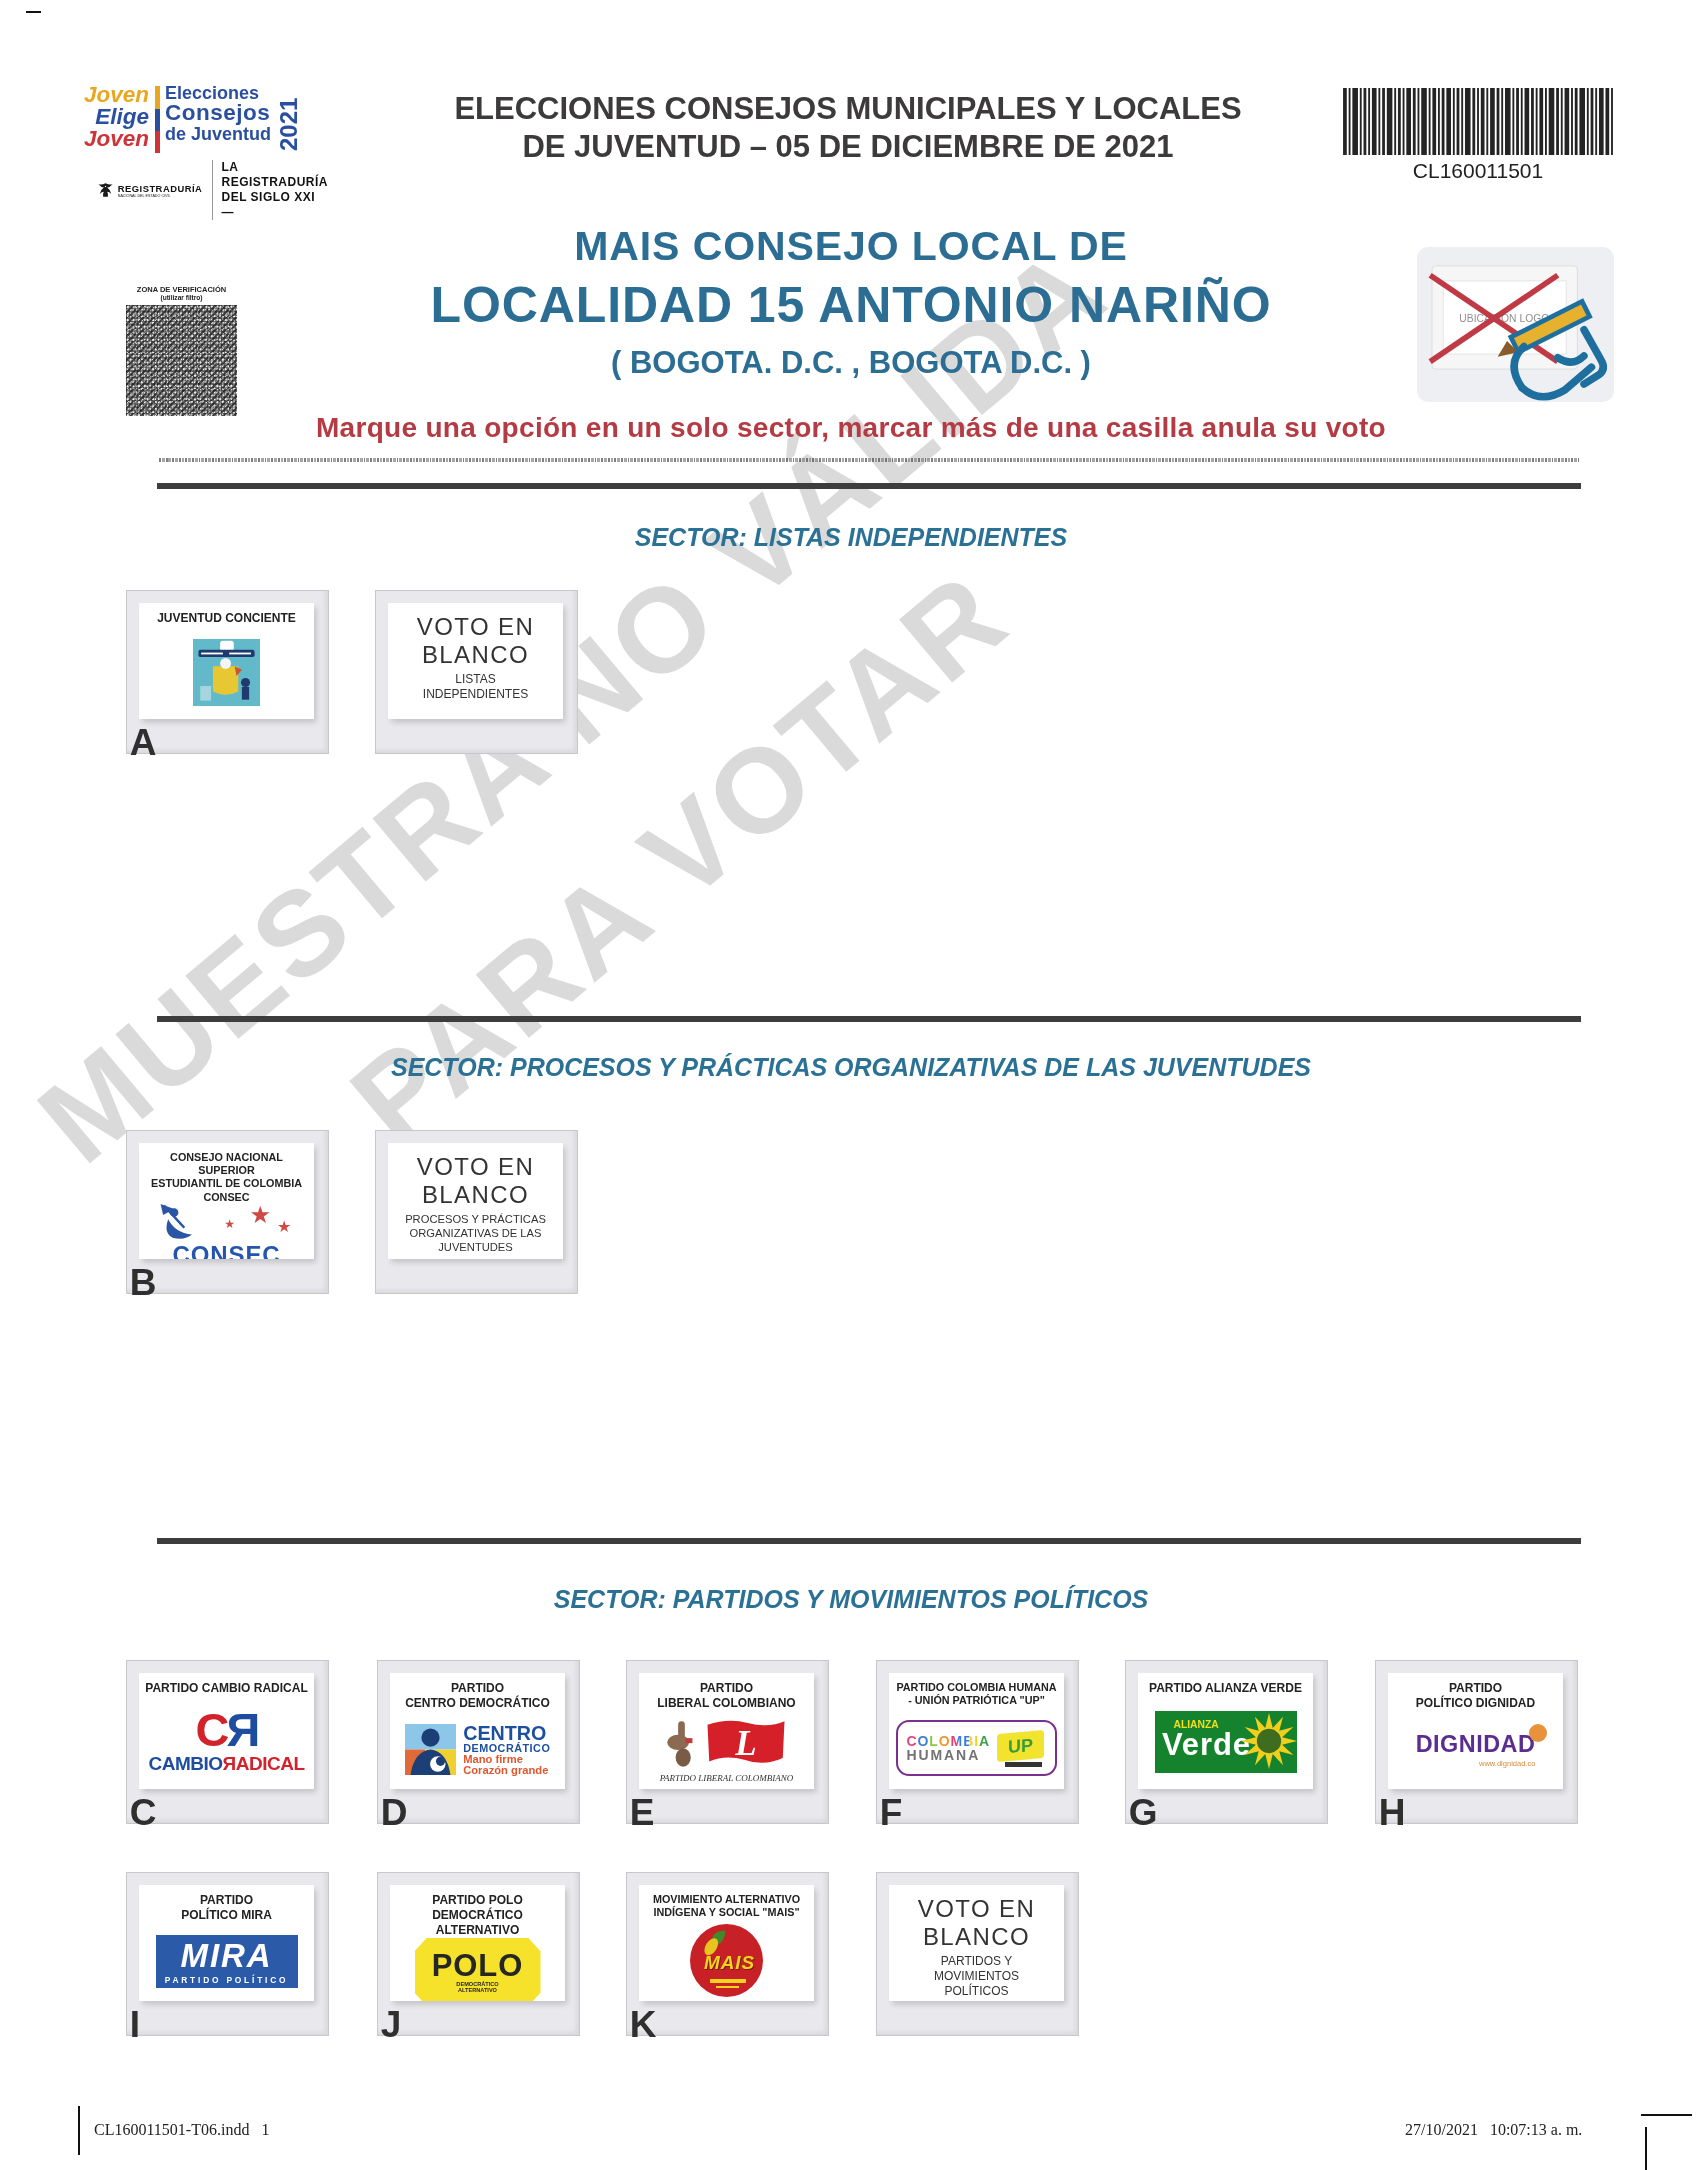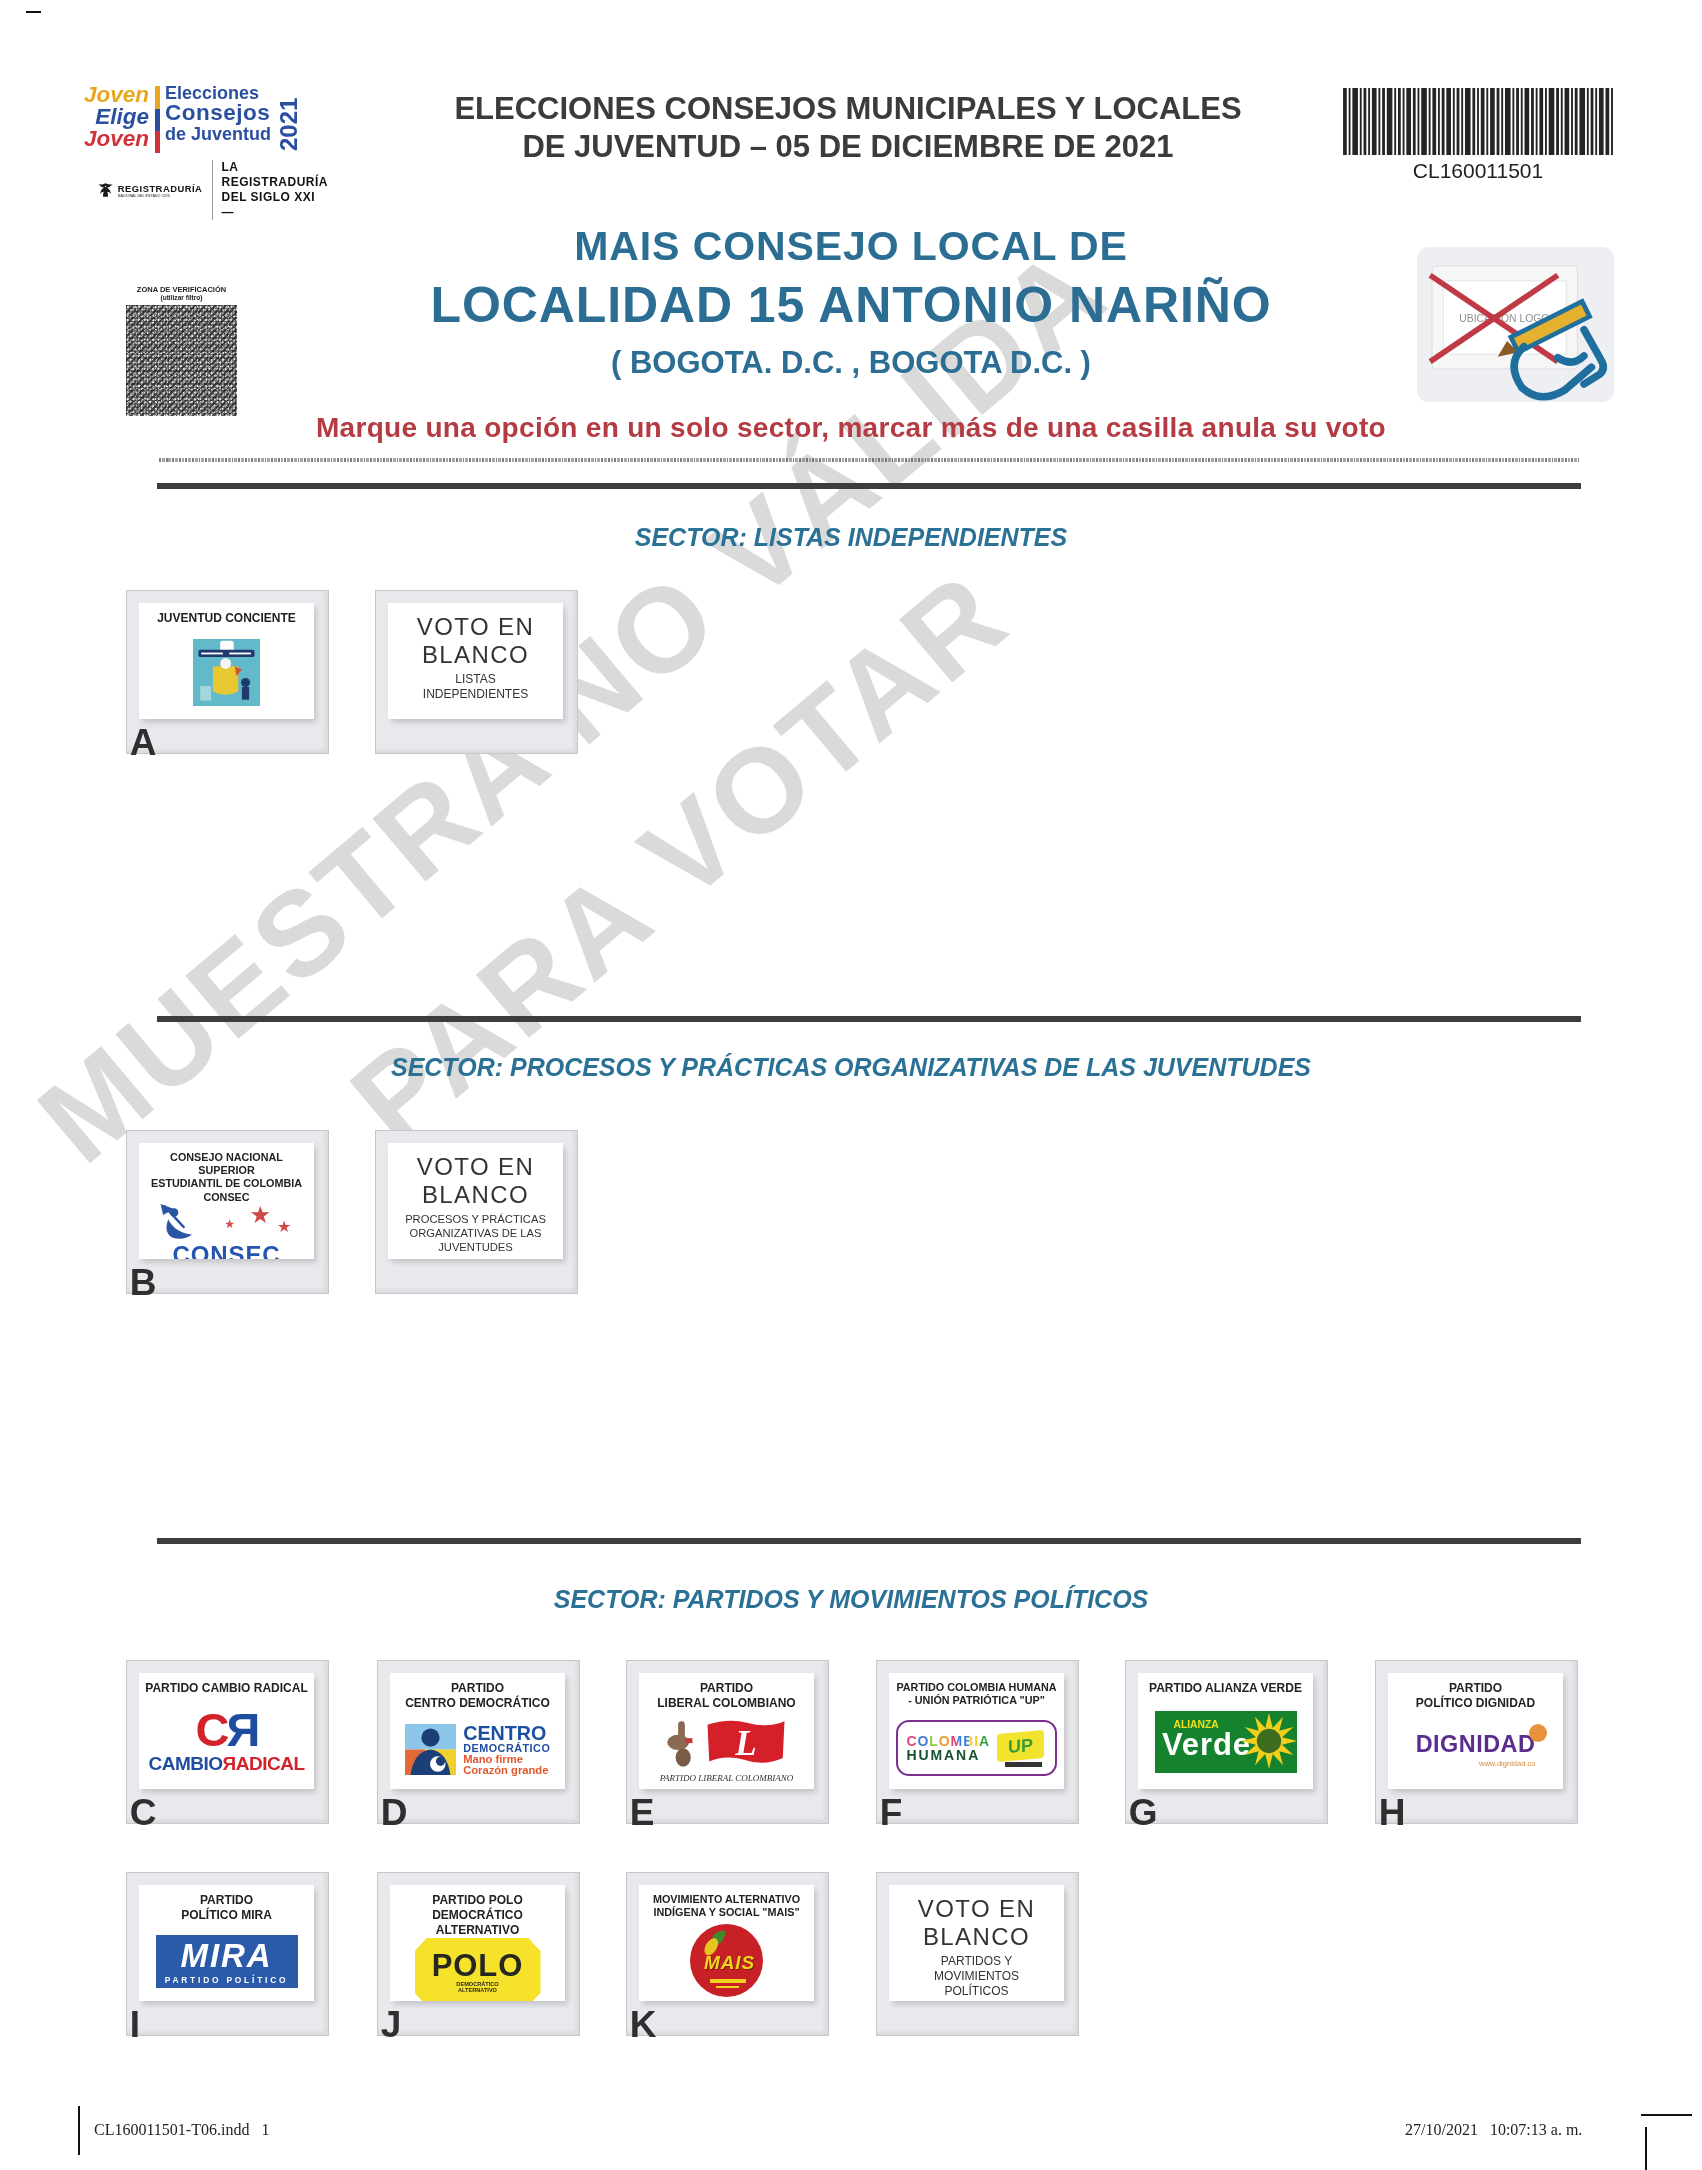--- a/index.html
+++ b/index.html
@@ -111,21 +111,21 @@
   .lib-cap { font-size:9px; font-style:italic; color:#333; margin-top:0.9px;
              font-family:"Liberation Serif", serif; }
 
   .chup { border:2.8px solid #7b2f8e; border-radius:13px; padding:7.5px 8.4px;
           display:flex; gap:7.5px; align-items:center; }
   .ch-left { text-align:left; line-height:1.05; }
   .ch-colombia { font-weight:900; font-size:14px; letter-spacing:0.9px; color:#cf3f7a; }
   @supports (-webkit-background-clip: text) {
     .ch-colombia { background:linear-gradient(90deg,#e0427a 0 12%,#3a7ddb 12% 25%,#8cc63e 25% 37%,#f0962e 37% 50%,#e0427a 50% 62%,#3a7ddb 62% 75%,#f2d01e 75% 87%,#3aa048 87%);
                    -webkit-background-clip:text; background-clip:text; color:transparent; } }
-  .ch-humana { font-weight:900; font-size:14px; color:#14532d; letter-spacing:1.9px; }
+  .ch-humana { font-weight:900; font-size:14px; color:#737373; letter-spacing:1.9px; }
   .up-flag { position:relative; width:49px; height:37px; }
   .up-rect { position:absolute; left:0; top:1.9px; width:47px; height:28px; background:#f2e32e;
              border-radius:3.7px; transform:skewY(-5deg); display:flex; align-items:center; justify-content:center;
              font-size:18px; font-weight:900; color:#3a9c38; }
   .up-bar { position:absolute; left:7.5px; bottom:0; width:37px; height:4.7px; background:#333; }
 
   .verde { position:relative; width:142px; height:62px; background:#15832e; }
   .verde-al { position:absolute; left:19px; top:7.5px; font-size:10.3px; font-weight:900; color:#f2df1c; }
   .verde-wd { position:absolute; left:7.5px; top:16px; font-size:31px; font-weight:900; color:#fff; letter-spacing:0.9px; }
   .verde-sun { position:absolute; right:-1.9px; top:0.9px; }

